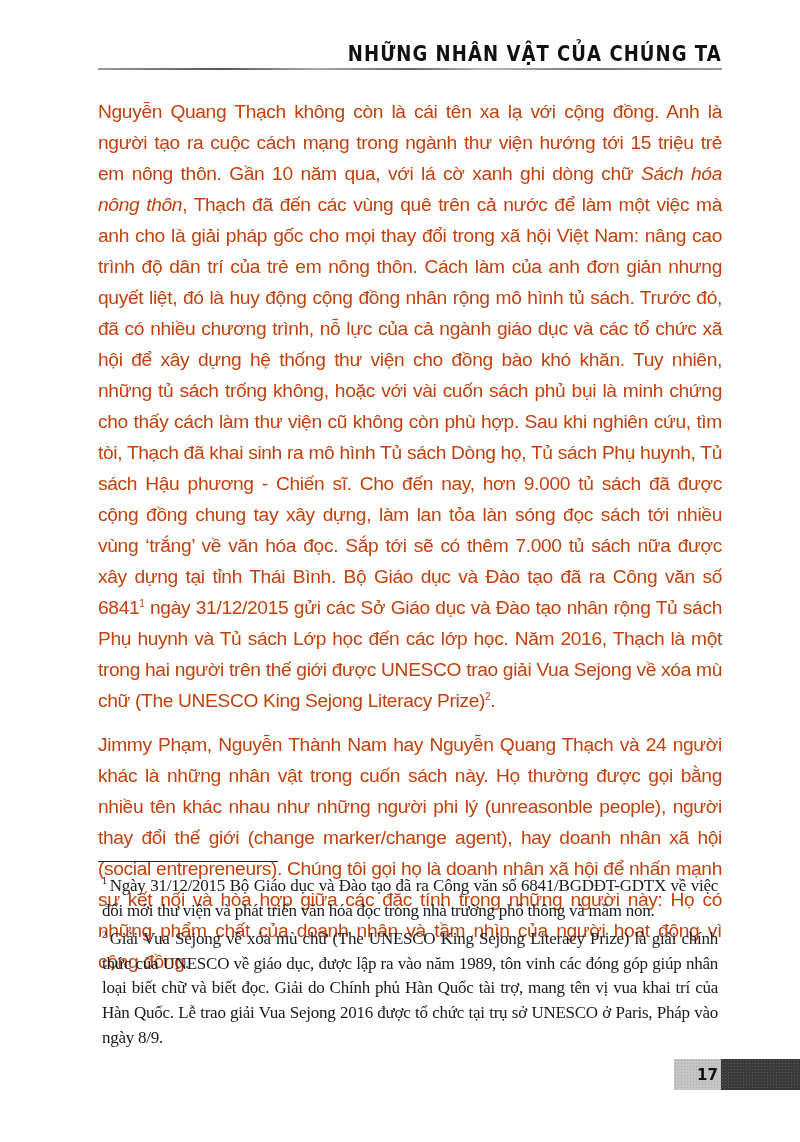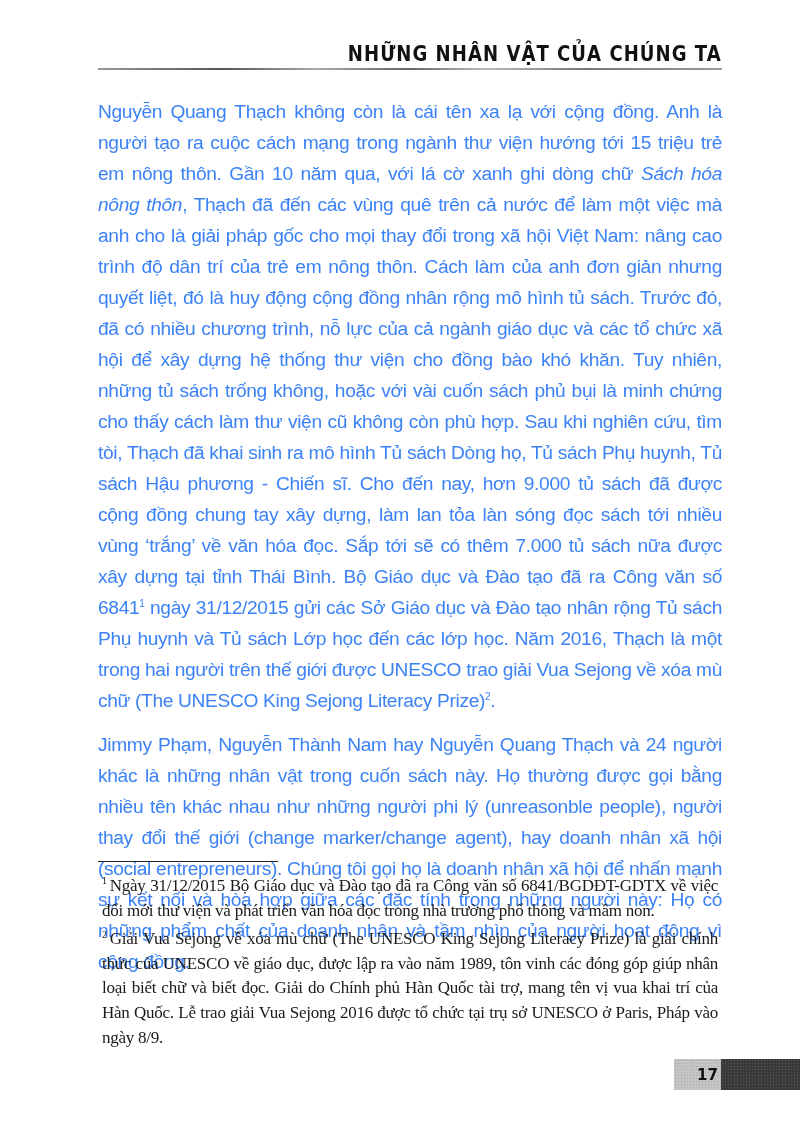--- a/index.html
+++ b/index.html
@@ -14,21 +14,21 @@
       transform: scaleX(0.86); transform-origin: right center;
       white-space: nowrap;
     }
     .header-rule {
       position: absolute; left: 98px; top: 68px; width: 624px; height: 2px;
       background: linear-gradient(90deg, #999 0%, #555 20%, #aaa 35%, #666 50%, #bbb 62%, #777 78%, #999 100%);
     }
     .main {
       position: absolute; left: 98px; top: 96px; width: 624px;
       font-family: "Liberation Sans", sans-serif;
-      font-size: 19.2px; line-height: 31px; color: #3b82f6;
+      font-size: 19.2px; line-height: 31px; color: #c2410c;
       letter-spacing: -0.35px;
     }
     .main p { margin: 0 0 13px 0; text-align: justify; text-align-last: left; }
     .main .it { font-style: italic; }
     .main sup { font-size: 10px; line-height: 0; vertical-align: super; }
     .fn-rule {
       position: absolute; left: 98px; top: 861px; width: 180px; height: 1px;
       background: #222;
     }
     .footnotes {

